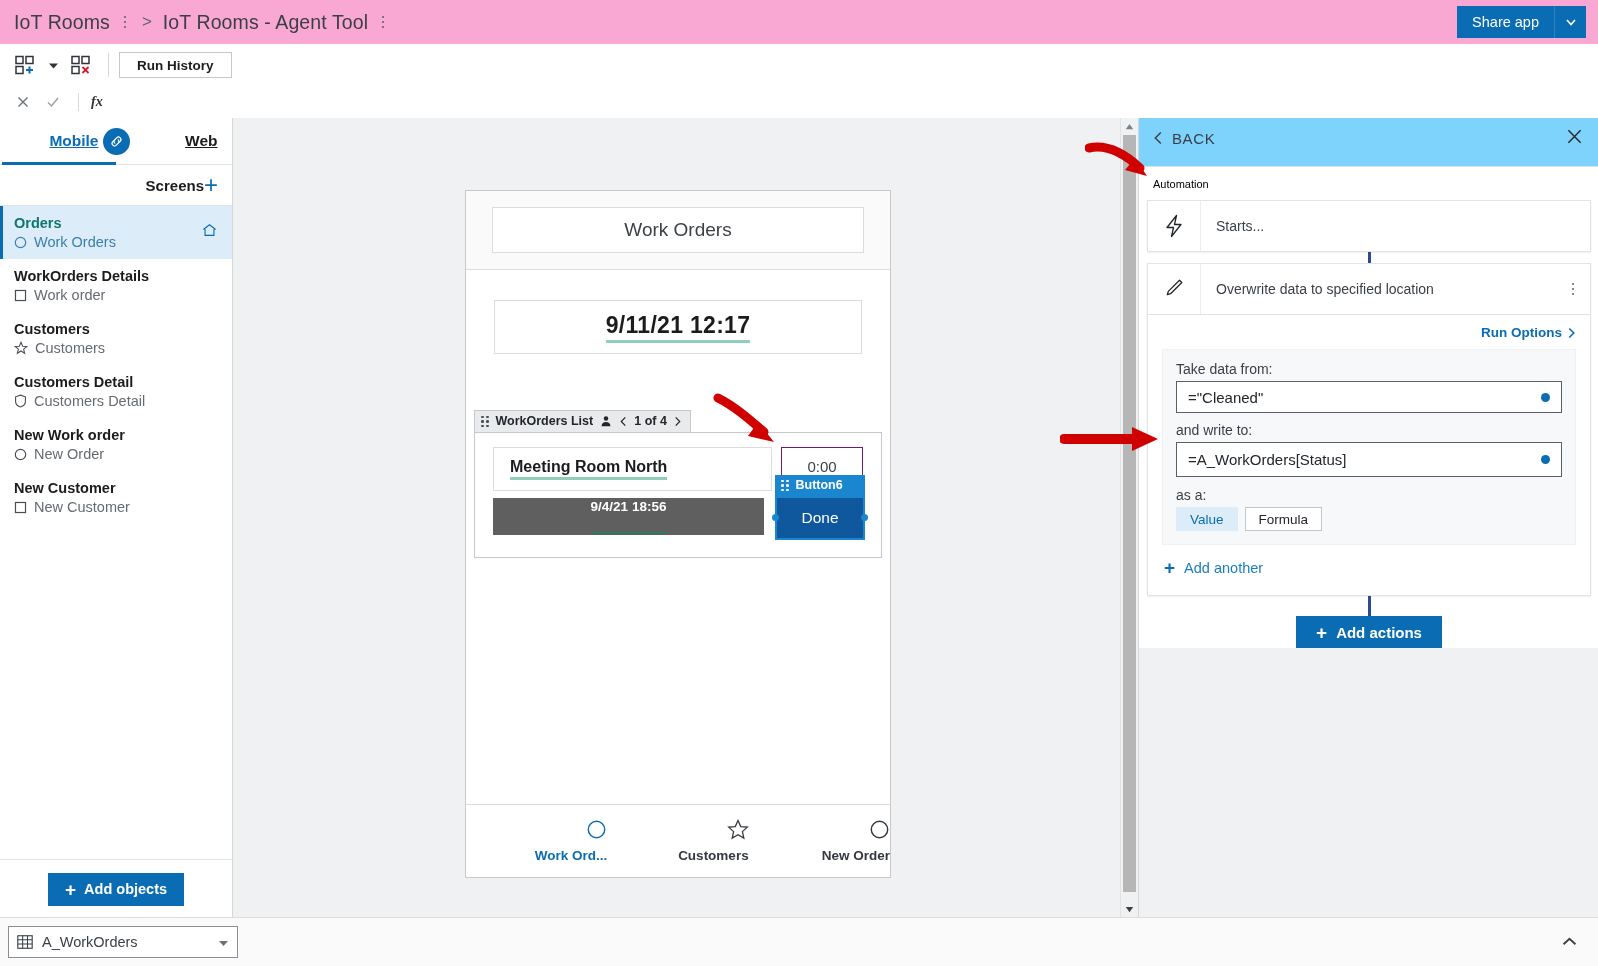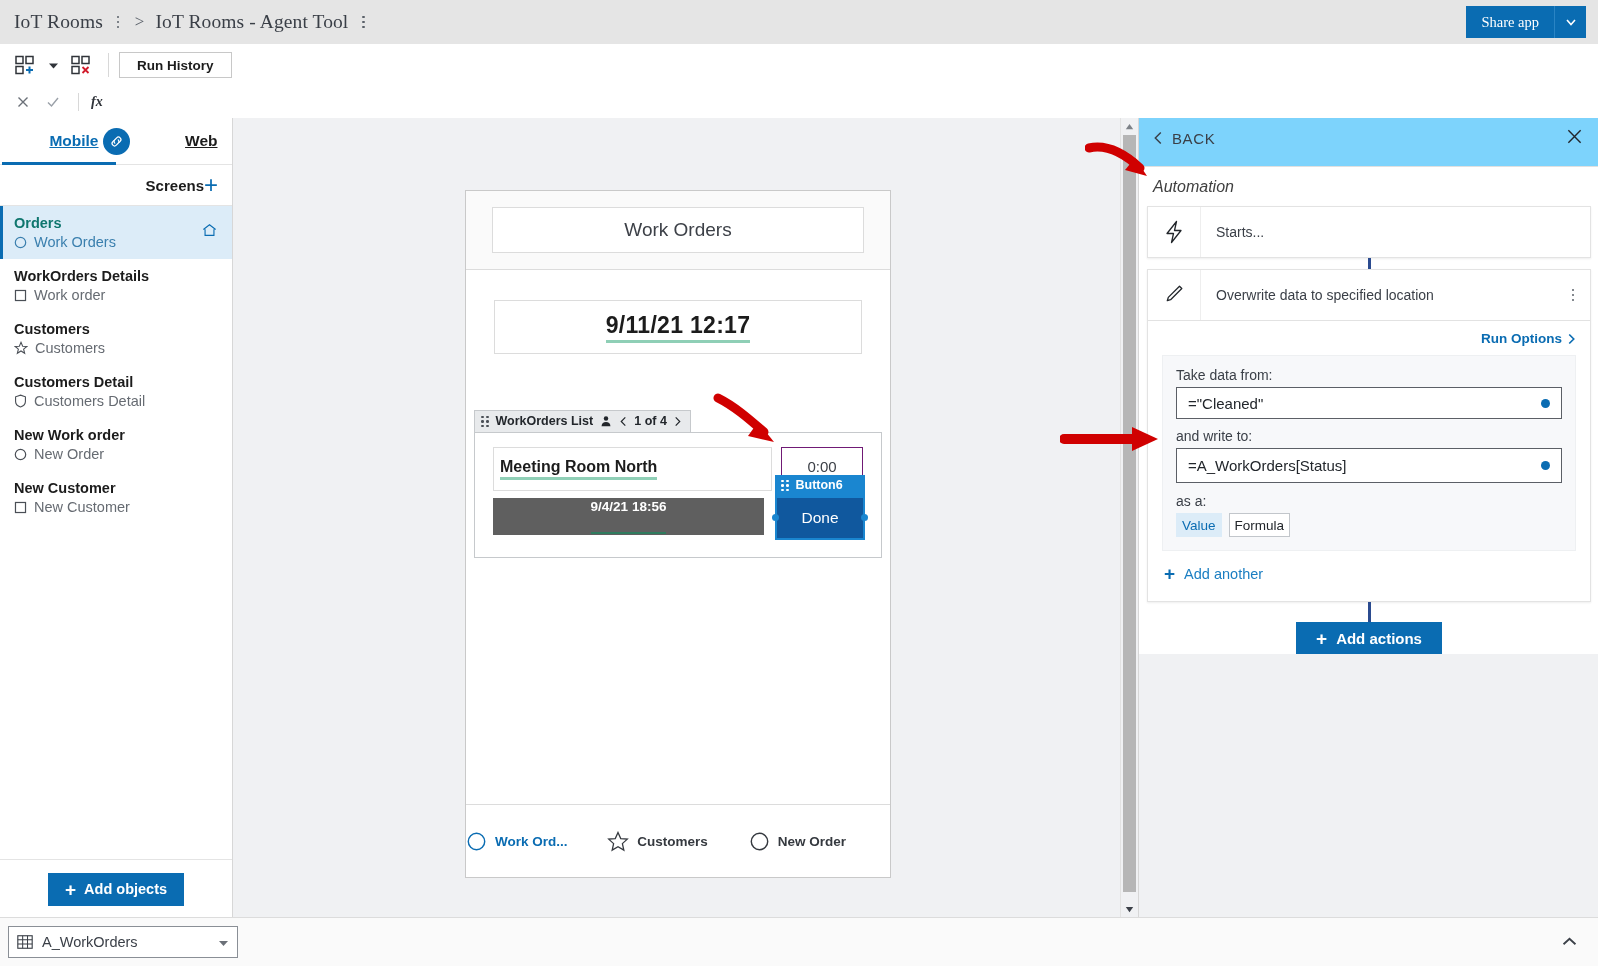--- a/index.html
+++ b/index.html
@@ -7,22 +7,22 @@
     width:1598px;height:966px;overflow:hidden;
     font-family:"Liberation Sans", sans-serif;
     background:#ffffff;color:#2b2b2b;
     -webkit-font-smoothing:antialiased;
   }
   .app{position:relative;width:1598px;height:966px;}
 
   
   .titlebar{
     position:absolute;left:0;top:0;width:1598px;height:44px;
-    background:#e5e5e5;border-bottom:1px solid #e6e6e6;
-    display:flex;align-items:center;font-family:Liberation Serif, serif;
+    background:#f9a8d4;border-bottom:1px solid #e6e6e6;
+    display:flex;align-items:center;
   }
   .crumb{display:flex;align-items:center;padding-left:14px;gap:9px;}
   .crumb-text{font-size:19.5px;color:#3a3f47;font-weight:400;letter-spacing:.1px;}
   .kebab{
     display:inline-flex;flex-direction:column;justify-content:center;align-items:center;
     gap:2.5px;width:12px;height:20px;cursor:pointer;
   }
   .kebab i{display:block;width:2.5px;height:2.5px;border-radius:50%;background:#5a6069;}
   .crumb-sep{font-size:17px;color:#5a6069;padding:0 2px;}
   .share-wrap{position:absolute;right:12px;top:6px;display:flex;height:32px;}
@@ -134,21 +134,21 @@
   .dots6{display:inline-grid;grid-template-columns:2.5px 2.5px;grid-auto-rows:2.5px;gap:2.2px 2.5px;}
   .dots6 i{background:#4a4f56;border-radius:50%;width:2.5px;height:2.5px;display:block;}
   .pager{display:flex;align-items:center;gap:6px;color:#22262b;}
   .list-body{
     border:1px solid #c6c9cc;background:#fff;padding:14px 18px 22px 18px;
     position:relative;
   }
   .lrow{display:flex;gap:0;align-items:stretch;}
   .cell-name{
     flex:1;height:42px;border:1px solid #dcdcdc;background:#fff;
-    display:flex;align-items:center;padding-left:6px;
+    display:flex;align-items:center;padding-left:16px;
   }
   .cell-name span{font-size:16px;font-weight:bold;color:#1c1c1c;border-bottom:3px solid #8fcfb6;padding-bottom:1px;}
   .cell-time{
     width:80px;margin-left:9px;height:42px;border:1px solid #701a75;background:#fff;
     display:flex;align-items:center;justify-content:center;
   }
   .cell-time span{font-size:15px;color:#3d4148;border-bottom:3px solid #8fcfb6;padding-bottom:1px;}
   .lrow2{display:flex;margin-top:7px;align-items:stretch;}
   .cell-date{
     flex:1;height:35px;background:#5f5f5f;border:1px solid #5f5f5f;
@@ -168,21 +168,21 @@
     color:#fff;font-size:15.5px;
   }
   .handle{position:absolute;width:7px;height:7px;border-radius:50%;background:#1a86d0;}
   .h-l{left:-5px;top:50%;margin-top:-3.5px;}
   .h-r{right:-5px;top:50%;margin-top:-3.5px;}
   
   .phone-nav{
     position:absolute;left:0;bottom:0;width:100%;height:72px;
     border-top:1px solid #dcdcdc;display:flex;align-items:center;
   }
-  .nav-item{flex:1;display:flex;flex-direction:row;align-items:center;gap:8px;cursor:pointer;}
+  .nav-item{flex:1;display:flex;flex-direction:column;align-items:flex-end;gap:8px;cursor:pointer;}
   .nav-label{font-size:13.5px;font-weight:bold;}
   .nav-item.active .nav-label{color:#0a6cb2;}
   .nav-item.inactive .nav-label{color:#35393f;}
 
   
   .vsb{
     position:absolute;right:0;top:0;width:17px;height:800px;background:#f0f1f3;
     border-left:1px solid #e2e2e2;cursor:pointer;
   }
   .vsb-arrow{height:17px;display:flex;align-items:center;justify-content:center;cursor:pointer;}
@@ -193,21 +193,21 @@
     position:absolute;left:1138px;top:118px;width:460px;height:800px;
     background:#f0f1f3;border-left:1px solid #d7d7d7;
   }
   .rp-head{
     height:40px;background:#7dd3fc;border-bottom:1px solid #e0e0e0;
     display:flex;align-items:center;justify-content:space-between;padding:0 16px 8px 14px;
   }
   .back-btn{display:flex;align-items:center;gap:8px;cursor:pointer;font-size:15px;color:#3a3f47;letter-spacing:.6px;}
   .close-x{cursor:pointer;}
   .rp-body{background:#fff;padding:0 0 0 0;}
-  .automation-label{font-size:16px;color:#404040;padding:11px 0 10px 14px;background:#fff;font-style:italic;}
+  .automation-label{font-size:11px;color:#000000;padding:11px 0 10px 14px;background:#fff;}
   .act-row{
     margin:0 8px 0 8px;background:#fff;border:1px solid #e3e3e3;height:50px;
     display:flex;align-items:center;box-shadow:0 1px 2px rgba(0,0,0,.07);
   }
   .act-icon{width:52px;height:100%;display:flex;align-items:center;justify-content:center;border-right:1px solid #eee;}
   .act-text{flex:1;font-size:14px;color:#3a3f47;padding-left:15px;}
   .act-menu{width:34px;display:flex;align-items:center;justify-content:center;cursor:pointer;}
   .connector{height:11px;display:flex;align-items:center;justify-content:center;}
   .connector i{width:3px;height:11px;background:#2b4b8f;display:block;}
   .card{
@@ -224,21 +224,21 @@
     height:30px;border:1px solid #5b5f66;background:#fff;
     display:flex;align-items:center;justify-content:space-between;
     padding:0 11px 0 11px;font-size:15px;color:#22262b;cursor:text;
   }
   .field.tall{height:33px;}
   .dot-blue{width:9px;height:9px;border-radius:50%;background:#0a6cb2;flex:none;}
   .mt9{margin-top:9px;}
   .as-a{font-size:14px;color:#3a3f47;margin-top:10px;}
   .seg{display:flex;gap:7px;margin-top:4px;}
   .seg-btn{
-    height:24px;padding:0 5px;font-size:13.5px;display:flex;align-items:center;
+    height:24px;padding:0 13px;font-size:13.5px;display:flex;align-items:center;
     border:1px solid transparent;cursor:pointer;font-family:inherit;
   }
   .seg-btn.sel{background:#dcecf8;color:#0a6cb2;border-color:#dcecf8;}
   .seg-btn.un{background:#fff;color:#22262b;border-color:#c2c6cb;}
   .add-another{
     display:flex;align-items:center;gap:9px;padding:13px 0 4px 2px;
     color:#1a7ec2;font-size:14.5px;cursor:pointer;
   }
   .add-another .pl{font-size:19px;font-weight:bold;color:#0a6cb2;line-height:1;}
   .connector2{height:20px;display:flex;align-items:center;justify-content:center;}

